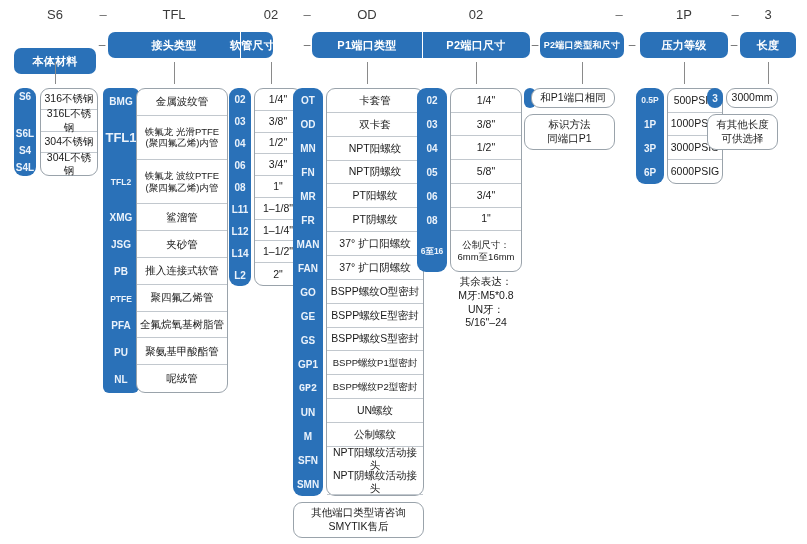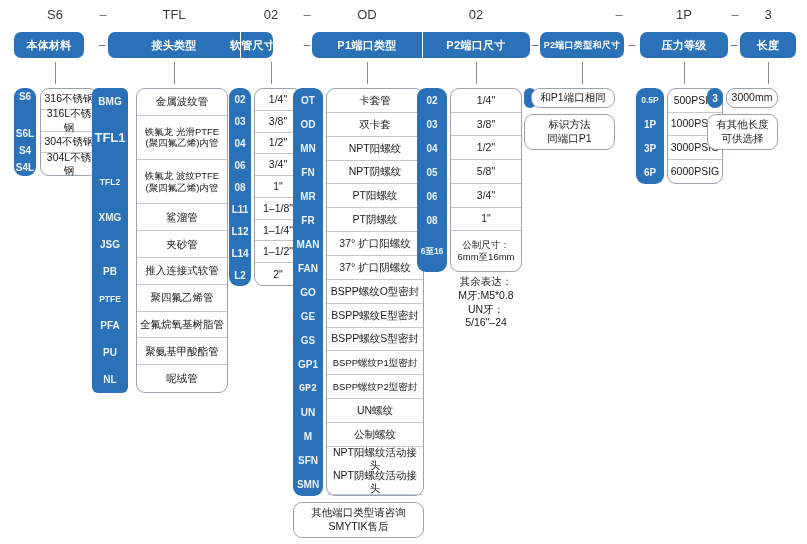--- a/index.html
+++ b/index.html
@@ -90,21 +90,21 @@
       <div class="code-tok" style="left: 422px; width: 108px;">02</div>
       <div class="code-tok" style="left: 640px; width: 88px;">1P</div>
       <div class="code-tok" style="left: 740px; width: 56px;">3</div>
       <div class="code-dash" style="left: 96px; width: 14px;">–</div>
       <div class="code-dash" style="left: 300px; width: 14px;">–</div>
       <div class="code-dash" style="left: 612px; width: 14px;">–</div>
       <div class="code-dash" style="left: 728px; width: 14px;">–</div>
     </div>
 
   <div id="headers">
-      <div class="hdr r-all" style="left: 14px; top: 32px; width: 70px;">本体材料</div>
+      <div class="hdr r-all" style="left: 14px; top: 48px; width: 82px;">本体材料</div>
       <div class="hdr r-left" style="left: 108px; top: 32px; width: 132px;">接头类型</div>
       <div class="hdr r-right" style="left: 232px; top: 32px; width: 41px;">软管尺寸</div>
       <div class="hdr r-left" style="left: 312px; top: 32px; width: 110px;">P1端口类型</div>
       <div class="hdr r-right" style="left: 422px; top: 32px; width: 108px;">P2端口尺寸</div>
       <div class="hdr r-all small" style="left: 540px; top: 32px; width: 84px;">P2端口类型和尺寸</div>
       <div class="hdr r-all" style="left: 640px; top: 32px; width: 88px;">压力等级</div>
       <div class="hdr r-all" style="left: 740px; top: 32px; width: 56px;">长度</div>
       <div class="hdr-sep" style="left: 240px; top: 32px;"></div>
       <div class="hdr-sep" style="left: 422px; top: 32px;"></div>
       <div class="hdr-dash" style="left: 96px; top: 32px; width: 12px;">–</div>
@@ -131,21 +131,21 @@
         <div class="code-cell" style="height: 22px; margin-top: 20px;">S6L</div>
         <div class="code-cell" style="height: 22px;">S4</div>
         <div class="code-cell" style="height: 22px;">S4L</div>
       </div>
       <div class="labels" style="left: 40px; top: 88px; width: 58px; height: 88px;">
         <div class="label-cell div" style="height: 22px;">316不锈钢</div>
         <div class="label-cell div" style="height: 22px;">316L不锈钢</div>
         <div class="label-cell div" style="height: 22px;">304不锈钢</div>
         <div class="label-cell" style="height: 22px;">304L不锈钢</div>
       </div>
-      <div class="codes" style="left: 92px; top: 88px; width: 36px; height: 305.1px; border-radius: 6px;">
+      <div class="codes" style="left: 103px; top: 88px; width: 36px; height: 305.1px; border-radius: 6px;">
         <div class="code-cell" style="height: 27px;">BMG</div>
         <div class="code-cell" style="height: 44.55px; font-size: 13px;">TFL1</div>
         <div class="code-cell" style="height: 44.55px; font-size: 8.5px;">TFL2</div>
         <div class="code-cell" style="height: 27px;">XMG</div>
         <div class="code-cell" style="height: 27px;">JSG</div>
         <div class="code-cell" style="height: 27px;">PB</div>
         <div class="code-cell" style="height: 27px; font-size: 8.5px;">PTFE</div>
         <div class="code-cell" style="height: 27px;">PFA</div>
         <div class="code-cell" style="height: 27px;">PU</div>
         <div class="code-cell" style="height: 27px;">NL</div>

